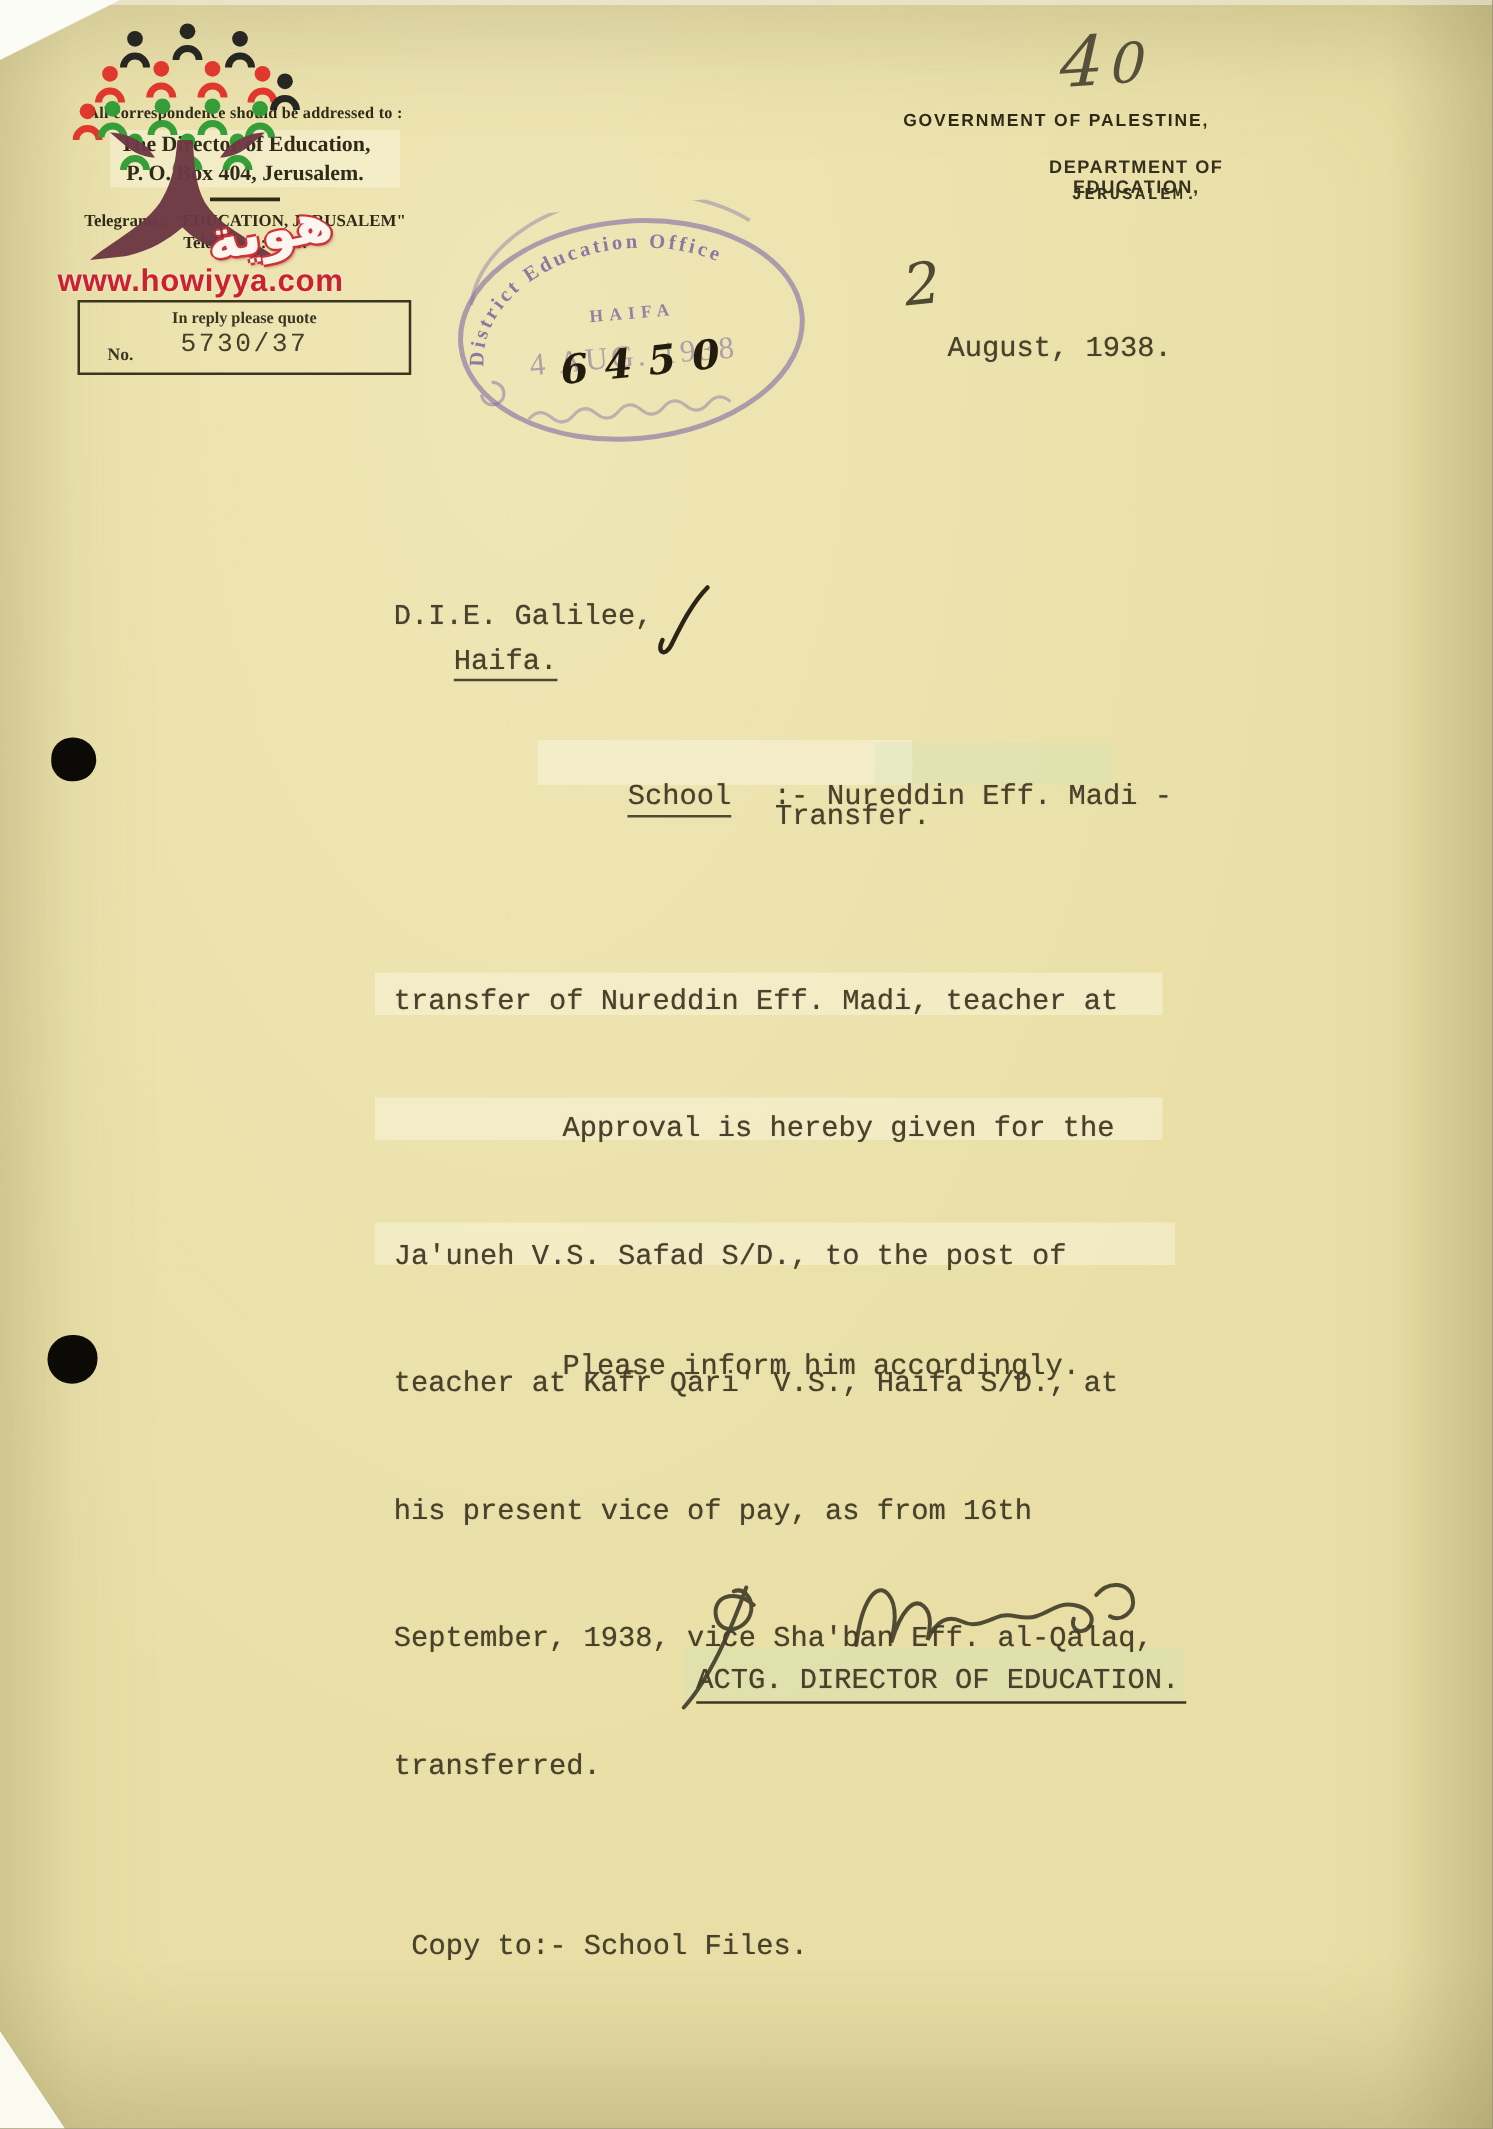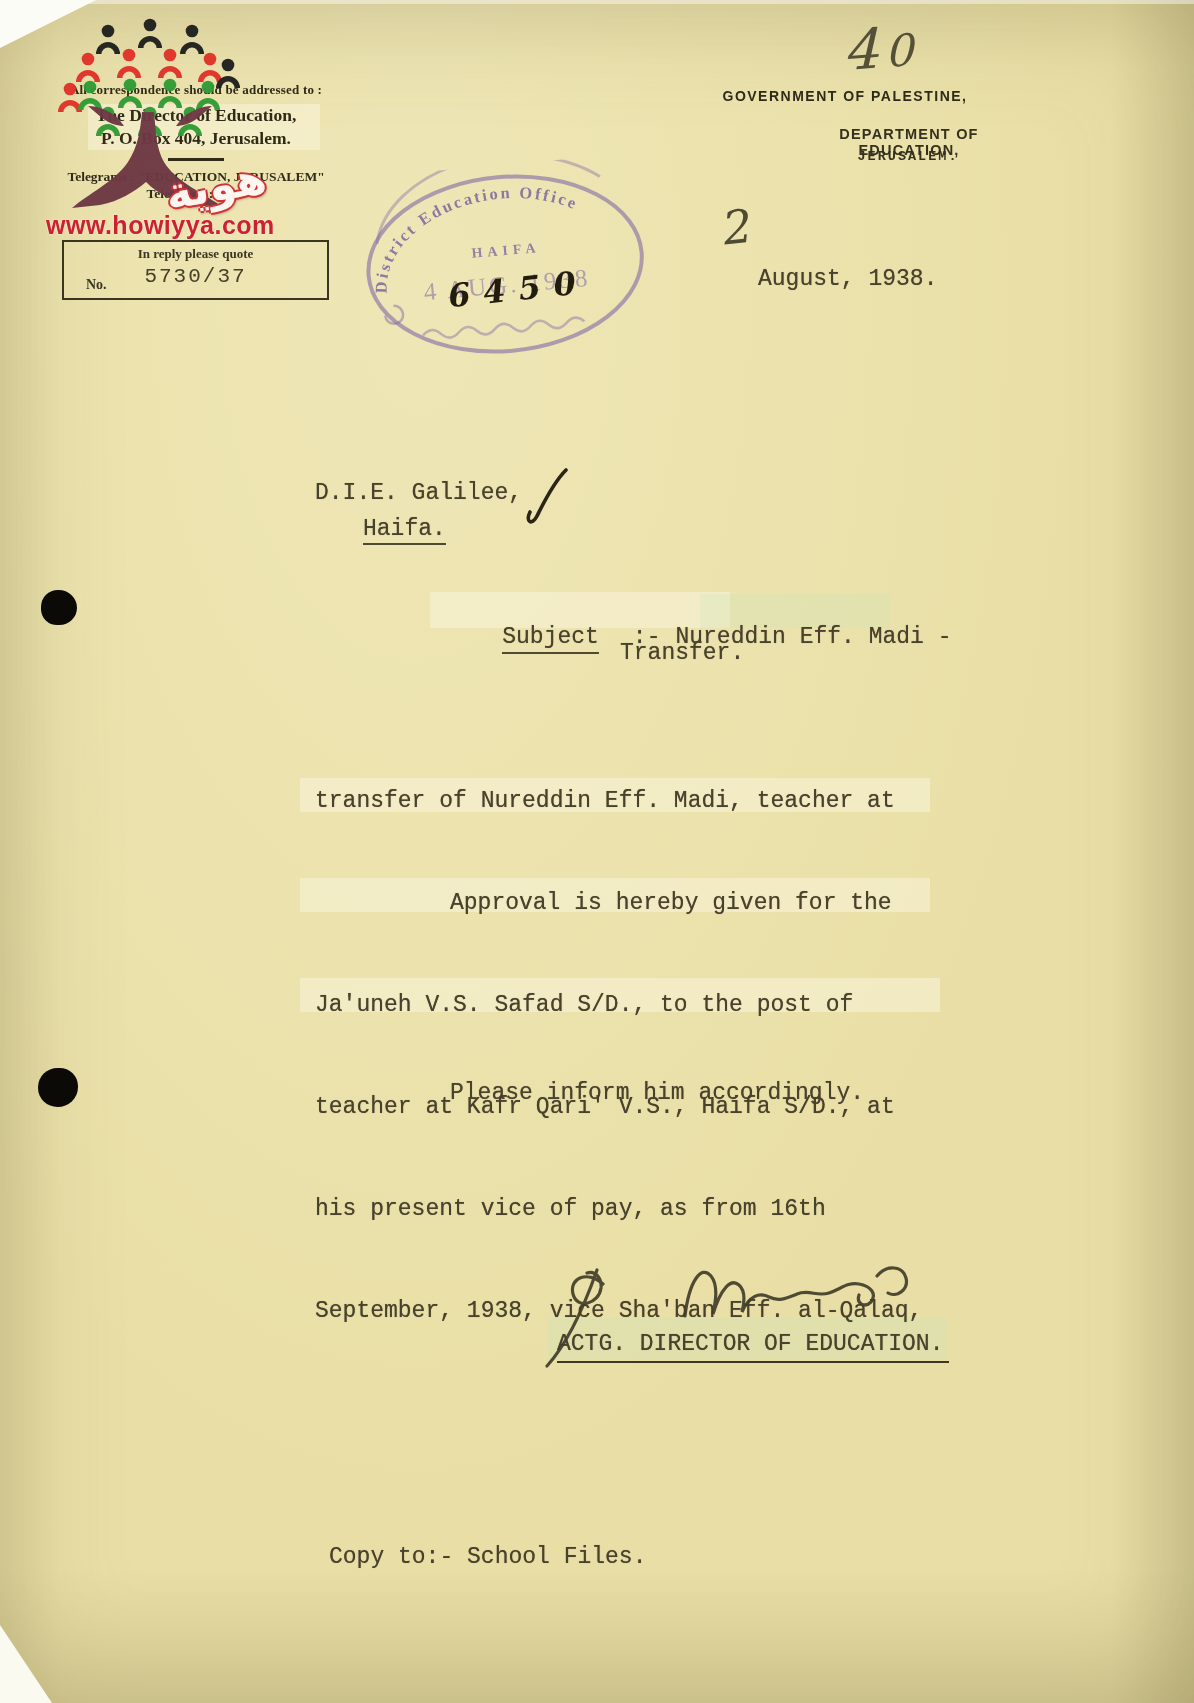--- a/index.html
+++ b/index.html
@@ -183,31 +183,32 @@
   <div class="abs hand hand-2">2</div>
   <div class="abs typed" style="left:758px;top:222px;margin-top:44px;">August, 1938.</div>
 
   <div class="abs typed recipient1">D.I.E. Galilee,</div>
   <svg class="abs check-svg" width="52" height="66" viewBox="0 0 52 66">
     <path d="M10,46 C5,56 12,60 17,50 C23,38 33,17 46,4" fill="none" stroke="#2b2517" stroke-width="3.6" stroke-linecap="round"></path>
   </svg>
   <div class="abs typed recipient2">Haifa.</div>
 
   <div class="abs typed subject-row">
-    <span class="subject-label">Subject</span><span class="subject-sep">:-</span><span class="subject-text">Nureddin Eff. Madi -</span>
+    <span class="subject-label">School</span><span class="subject-sep">:-</span><span class="subject-text">Nureddin Eff. Madi -</span>
   </div>
   <div class="abs typed subject-line2">Transfer.</div>
 
   <div class="abs typed body-block">
     <div class="body-line">transfer of Nureddin Eff. Madi, teacher at</div>
     <div class="body-line indent">Approval is hereby given for the</div>
     <div class="body-line">Ja'uneh V.S. Safad S/D., to the post of</div>
     <div class="body-line">teacher at Kafr Qari' V.S., Haifa S/D., at</div>
     <div class="body-line">his present vice of pay, as from 16th</div>
     <div class="body-line">September, 1938, vice Sha'ban Eff. al-Qalaq,</div>
+    <div class="body-line">transferred.</div>
   </div>
   <div class="abs typed closing">Please inform him accordingly.</div>
 
   <svg class="abs sig-svg" width="430" height="120" viewBox="0 0 430 120">
     <g fill="none" stroke="#433e2a" stroke-width="3.2" stroke-linecap="round" opacity="0.92">
       <path d="M78,32 C62,18 44,26 48,42 C52,58 74,52 76,36 C77,26 70,18 62,21"></path>
       <path d="M72,18 C60,52 42,92 22,114"></path>
       <path d="M160,64 C164,30 176,12 186,24 C194,34 190,52 188,62
                C196,36 206,26 214,33 C221,39 219,52 217,60
                C224,44 234,40 244,45 C254,50 262,46 272,42

